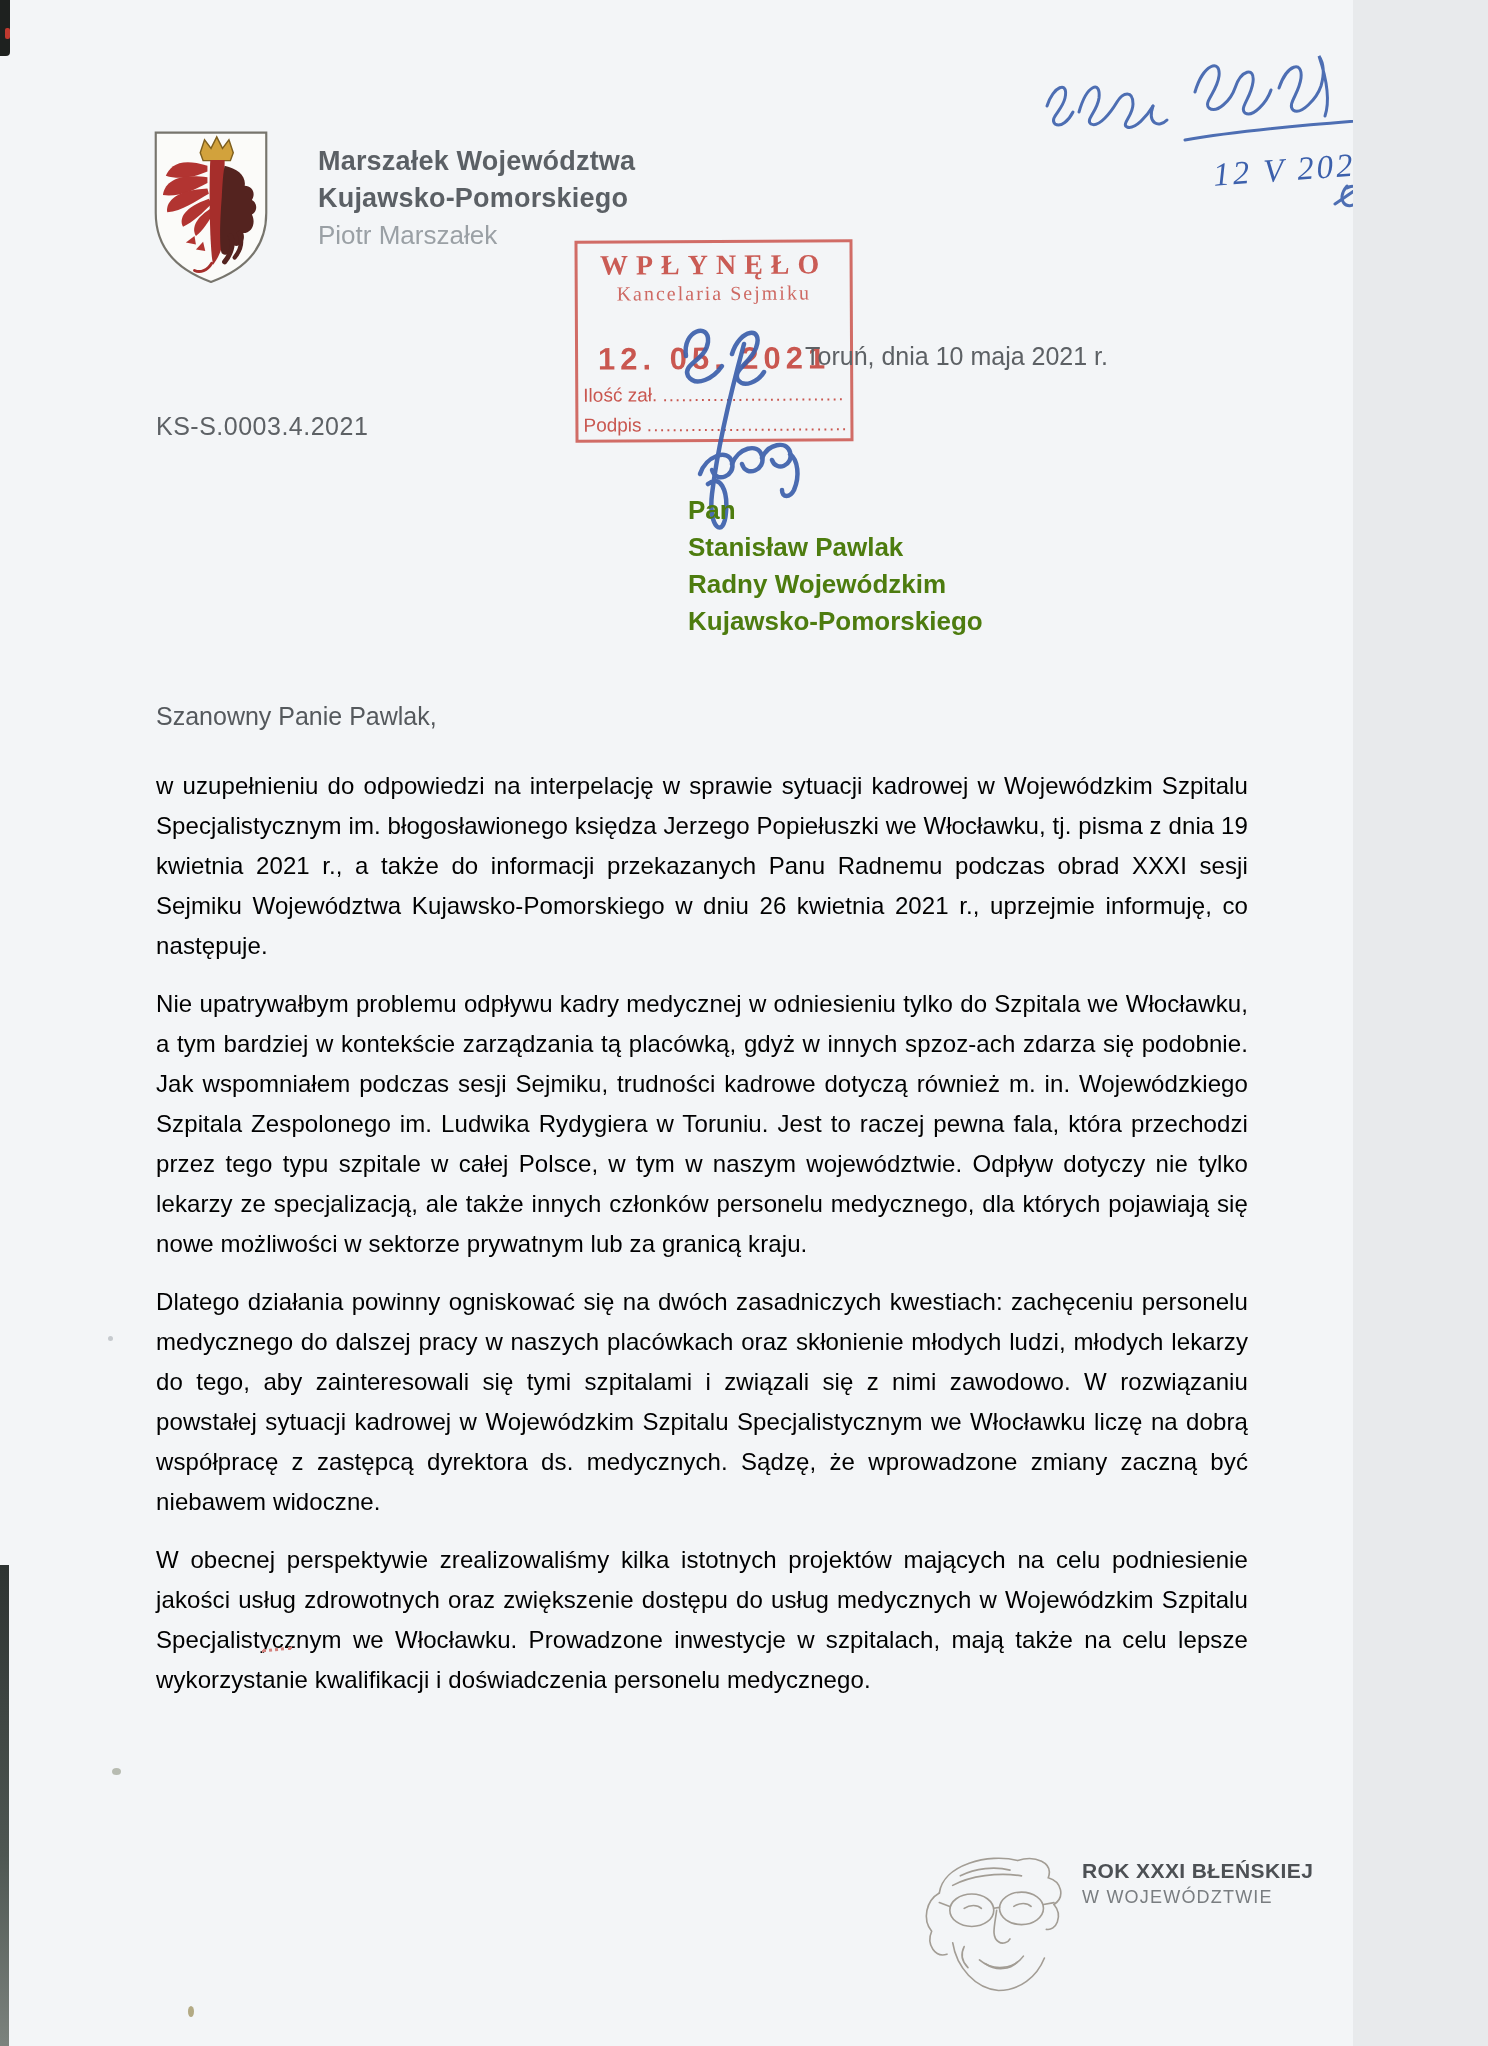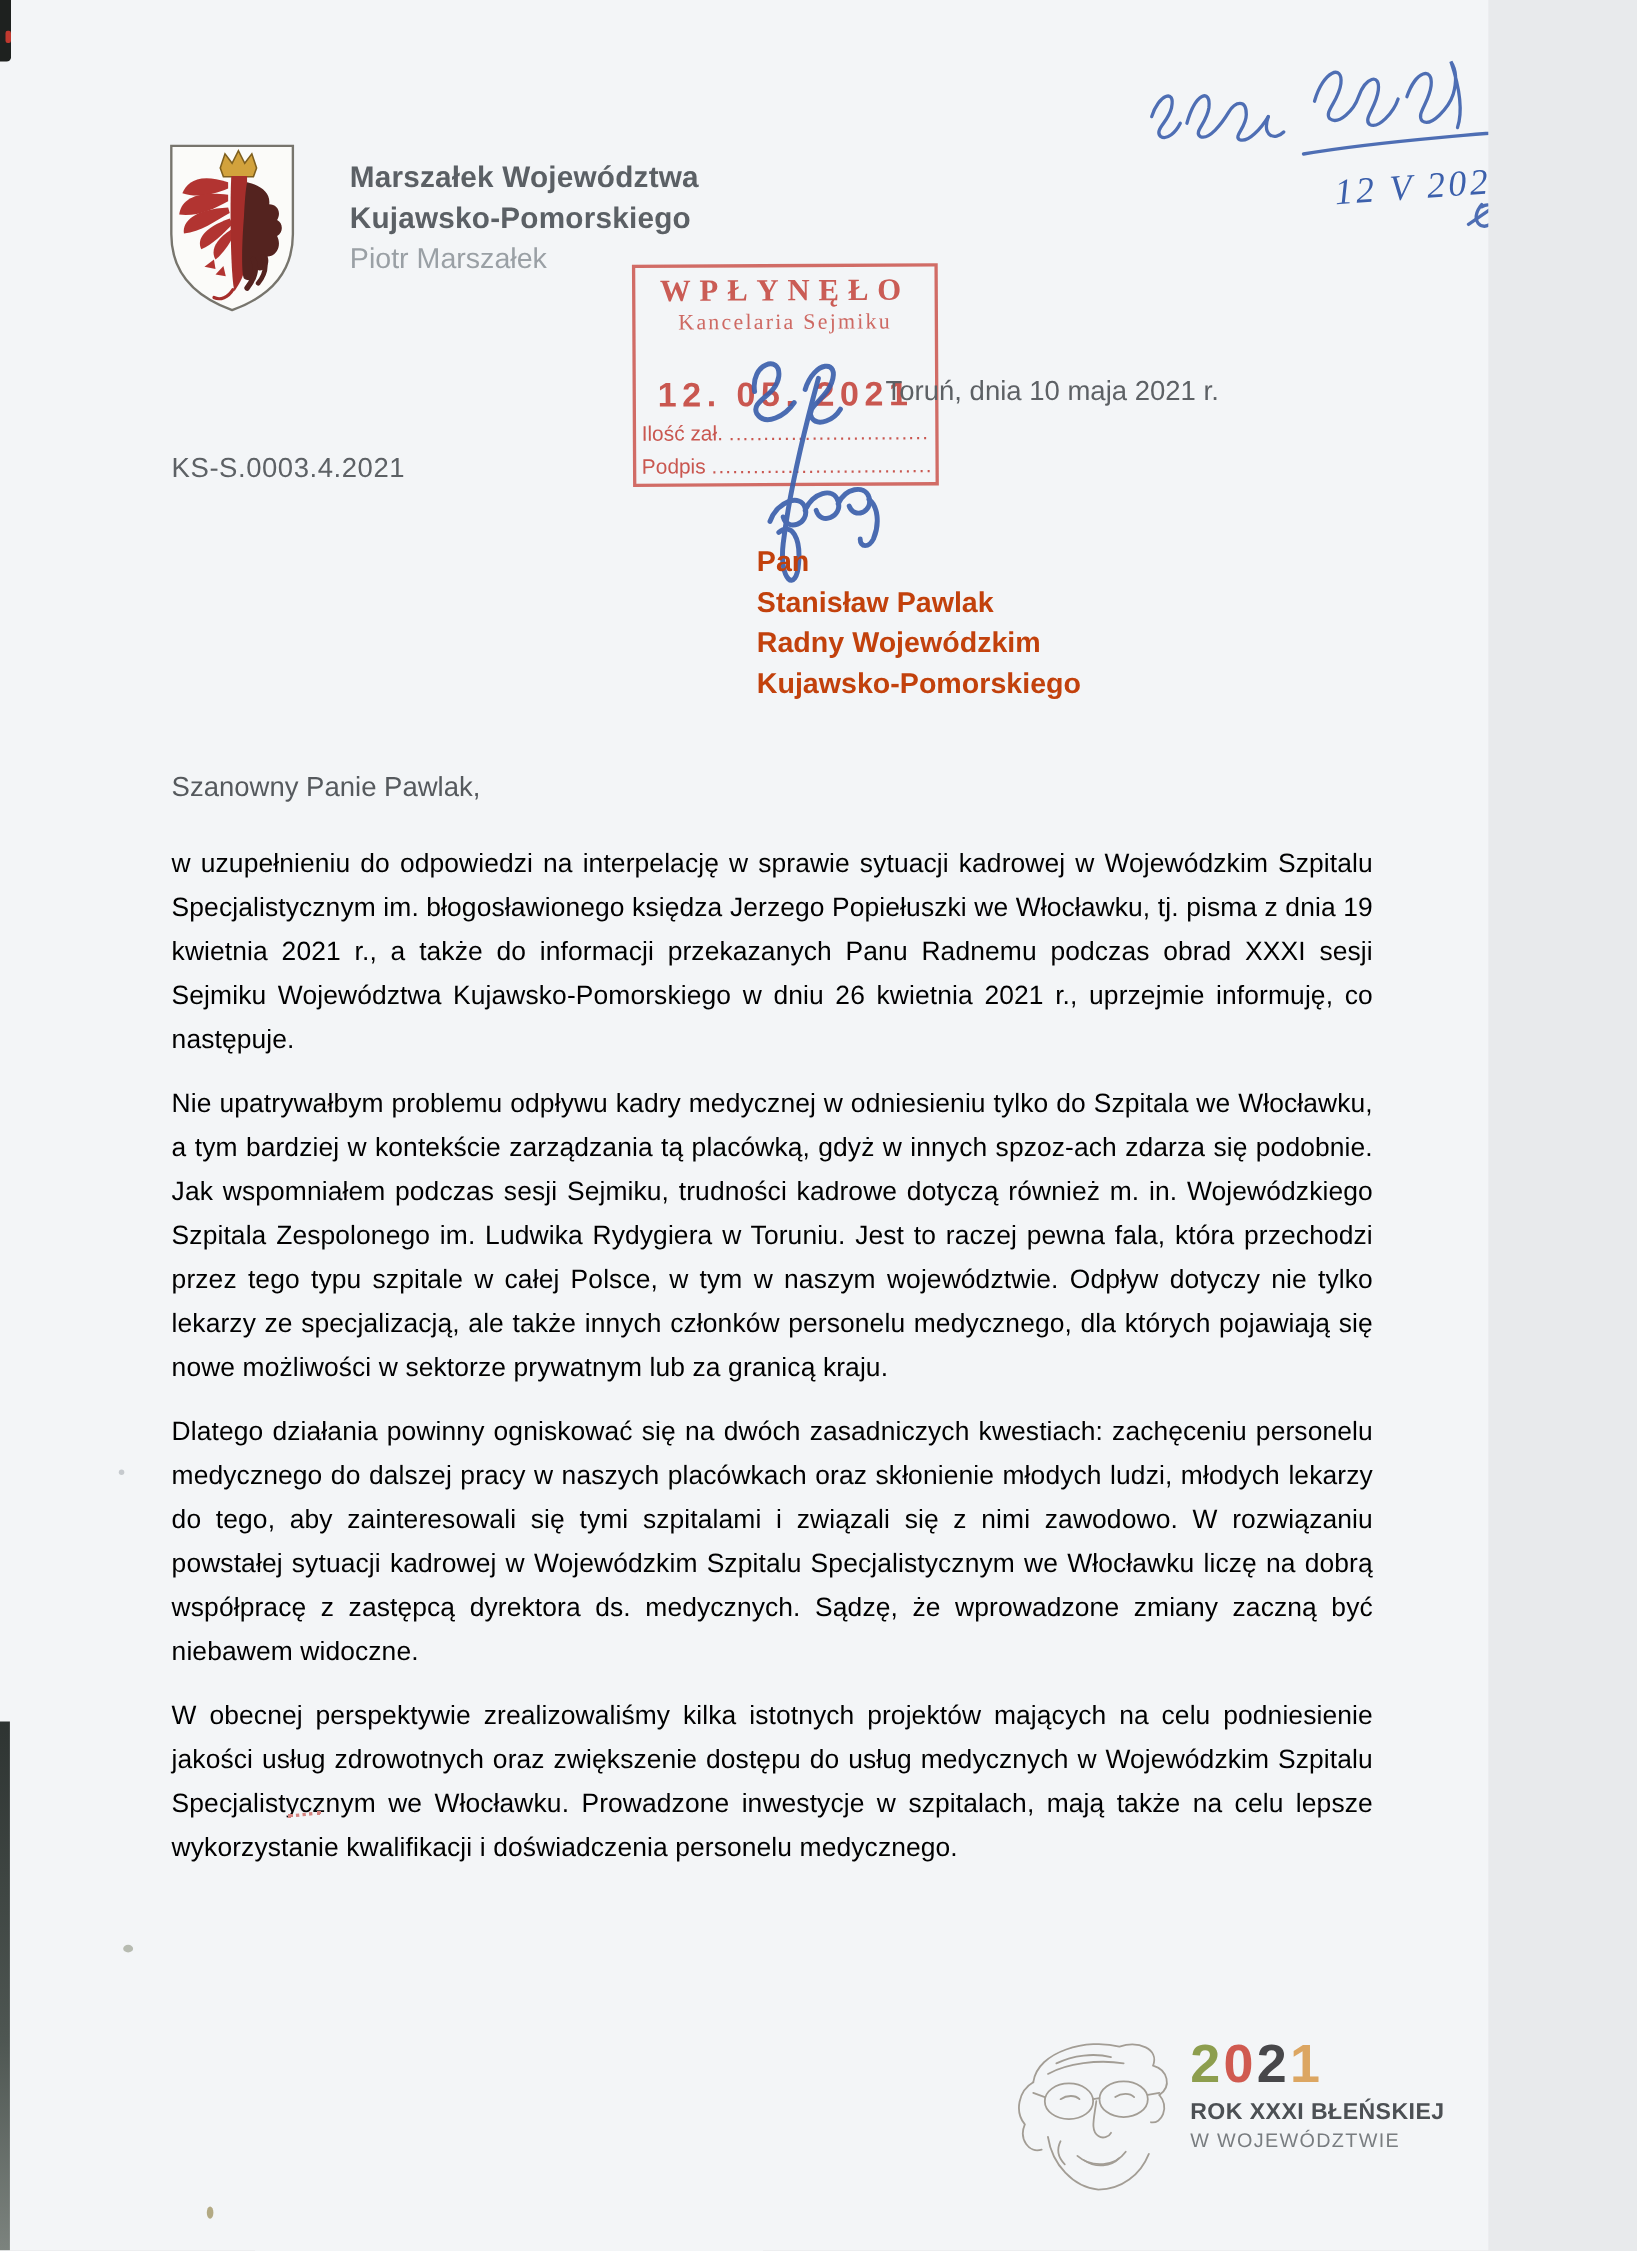--- a/index.html
+++ b/index.html
@@ -37,21 +37,21 @@
     font-size:31px;font-weight:bold;letter-spacing:5px;text-align:center;margin-top:36px;opacity:.9;
   }
   .stamp-row{position:absolute;left:5px;right:4px;font-size:19px;opacity:.9;white-space:nowrap;overflow:hidden;}
   .stamp-row .dots{letter-spacing:1px;}
   .row-zal{top:141px;}
   .row-podpis{top:171px;}
 
   .place-date{font-size:25px;color:#5d6165;margin-left:32px;}
   .ref-number{font-size:25px;color:#5d6165;letter-spacing:0.5px;}
 
-  .recipient{font-size:26px;font-weight:bold;line-height:37px;color:#c2410c;}
+  .recipient{font-size:26px;font-weight:bold;line-height:37px;color:#4d7c0f;}
 
   .salutation{font-size:25px;color:#55595d;}
   .body-text{left:156px;top:766px;width:1092px;}
   .body-text p{
     margin:0 0 18px 0;
     font-size:24px;line-height:40px;
     text-align:justify;color:#000000;letter-spacing:0.1px;
   }
 
   
@@ -166,23 +166,20 @@
       <path d="M116,62 C122,58 130,58 134,62"></path>
       <path d="M98,66 C96,82 92,94 100,99 C104,102 110,100 112,96"></path>
       <path d="M80,118 C94,130 116,128 126,114"></path>
       <path d="M86,122 C98,130 112,128 120,120"></path>
       <path d="M52,100 C56,126 76,148 100,150 C122,150 140,136 148,116"></path>
       <path d="M64,104 C60,112 62,120 68,126"></path>
     </g>
   </svg>
 
   <div class="abs" style="left:1082px;top:1853px;">
-    <div class="year">
-      <span style="color: rgb(141, 158, 78);">2</span><span style="color: rgb(208, 90, 80);">0</span><span style="color: rgb(71, 71, 74);">2</span><span style="color: rgb(220, 166, 98);">1</span>
-    </div>
     <div class="logo-l1" style="margin-top:6px;">ROK XXXI BŁEŃSKIEJ</div>
     <div class="logo-l2" style="margin-top:4px;">W WOJEWÓDZTWIE</div>
   </div>
 
   <div class="abs artifact" style="left:0;top:0;width:10px;height:56px;background:#1e211f;border-radius:0 0 4px 0;"></div>
   <div class="abs artifact" style="left:5px;top:28px;width:5px;height:11px;background:#c0392f;border-radius:2px;"></div>
   <div class="abs artifact" style="left:0;top:1565px;width:9px;height:481px;background:linear-gradient(#2e3432,#4e5652 60%,#7c837e);"></div>
   <div class="abs artifact" style="left:112px;top:1768px;width:9px;height:7px;background:#b7bbb1;border-radius:50%;"></div>
   <div class="abs artifact" style="left:262px;top:1648px;width:30px;height:0;border-top:3px dotted #d4837f;transform:rotate(-6deg);"></div>
   <div class="abs artifact" style="left:188px;top:2006px;width:6px;height:11px;background:#b3aa84;border-radius:50%;"></div>

